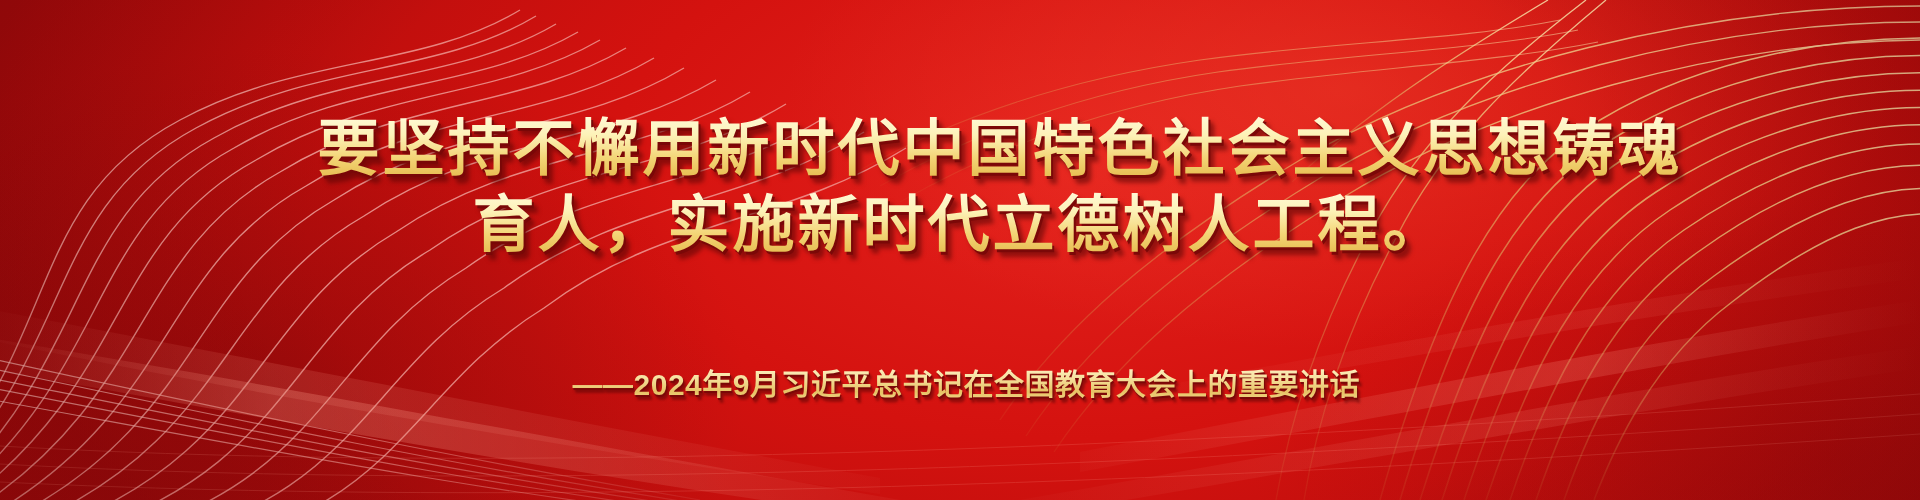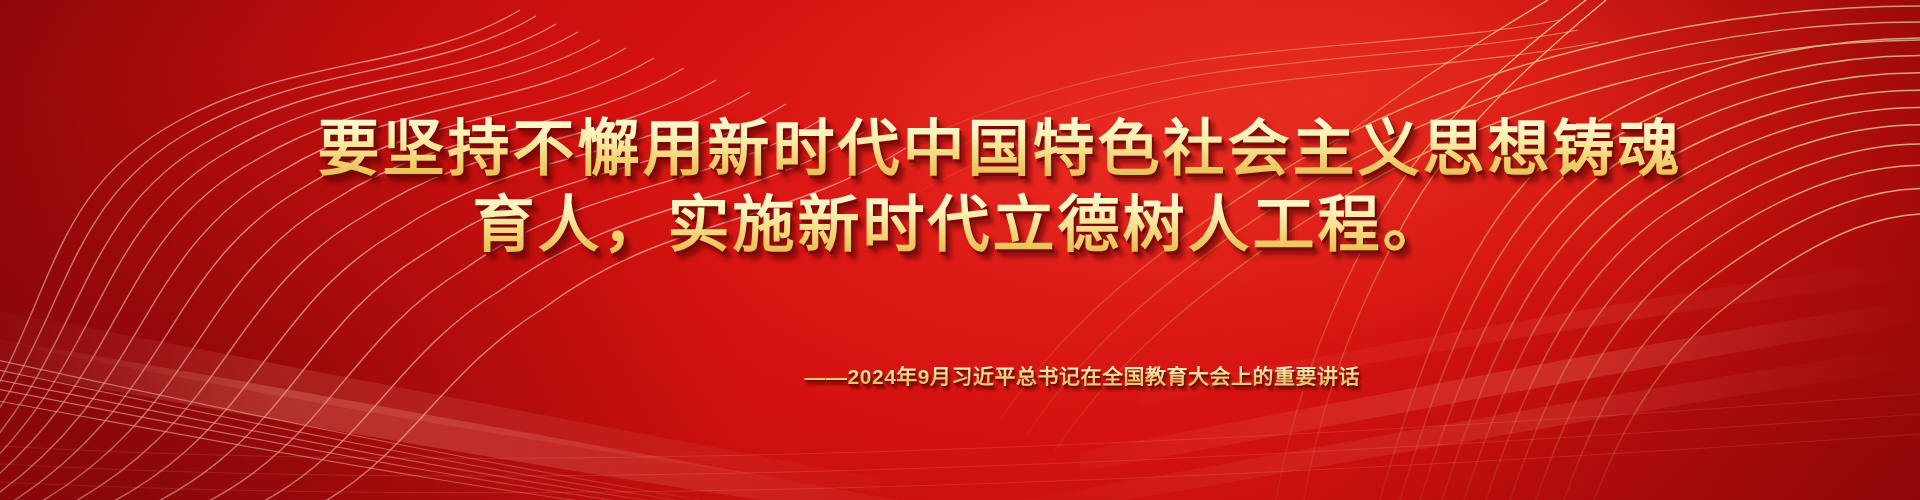--- a/index.html
+++ b/index.html
@@ -65,21 +65,21 @@
   .headline-2 { top: 186px; padding-right: 760px; }
 
   .attribution {
     position: absolute;
     top: 360px;
     left: 0;
     width: 1920px;
     text-align: right;
     padding-right: 560px;
     box-sizing: border-box;
-    font-size: 21px;
+    font-size: 30px;
     font-weight: 700;
     letter-spacing: 0.5px;
     white-space: nowrap;
     color: #f6e09a;
     background: linear-gradient(180deg, #fff8da 0%, #f7e2a0 40%, #e7c264 72%, #f4dd97 100%);
     -webkit-background-clip: text;
     background-clip: text;
     -webkit-text-fill-color: transparent;
     filter:
       drop-shadow(1px 2px 0px rgba(120,8,8,0.9))

